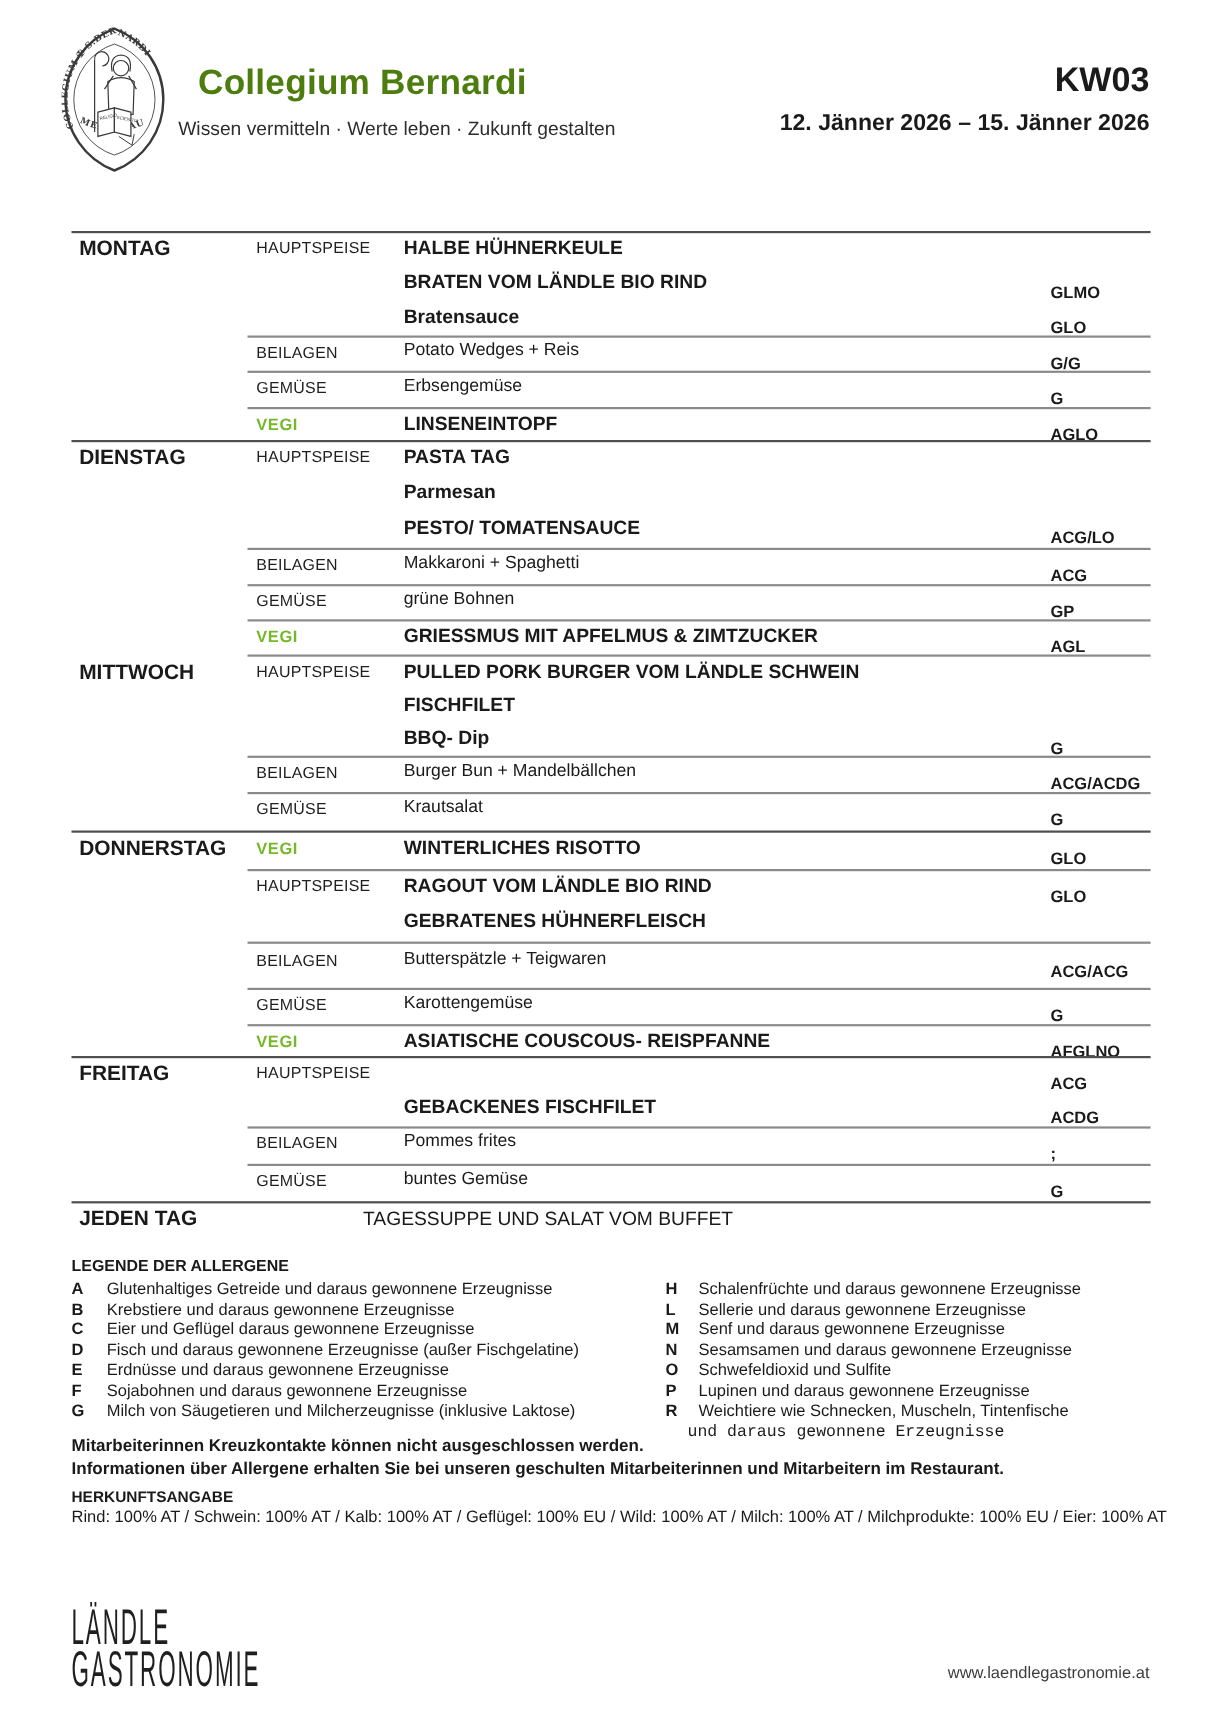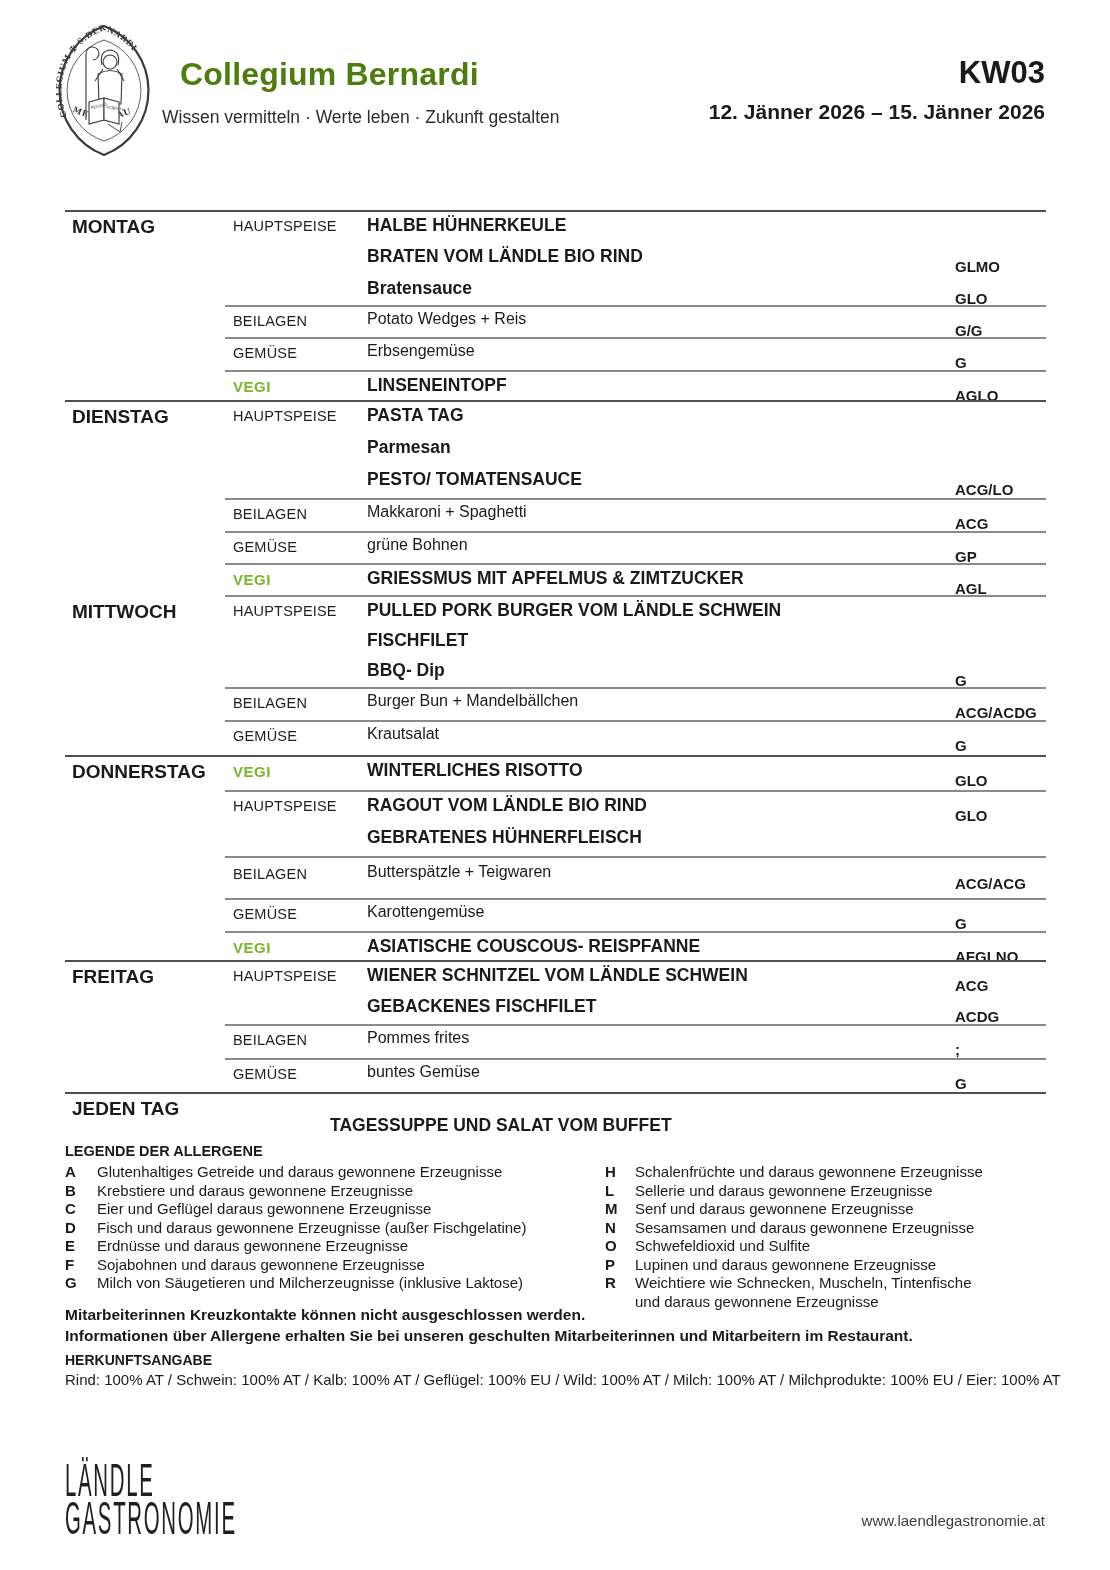--- a/index.html
+++ b/index.html
@@ -19,33 +19,33 @@
   .sep { height:0; }
   .sep.full { border-top:2px solid #4f4f4f; }
   .sep.part { border-top:2px solid #8a8a8a; margin-left:160px; }
   .ln { position:relative; }
   .day  { position:absolute; left:7px;  top:4px; font-size:19px; font-weight:bold; white-space:nowrap; }
   .cat  { position:absolute; left:168px; top:6px; font-size:14.5px; color:#1f1f1f; letter-spacing:0.2px; white-space:nowrap; }
   .cat.vegi { color:#76b82a; font-weight:bold; font-size:15px; letter-spacing:0.5px; }
   .dish { position:absolute; left:302px; top:3px; font-size:17.5px; font-weight:bold; white-space:nowrap; }
   .dish.reg { font-size:16px; font-weight:normal; top:3px; }
   .alg  { position:absolute; left:890px; top:4px; font-size:15px; font-weight:bold; white-space:nowrap;margin-top:11px; }
-  .everyday-dish { position:absolute; left:265px; top:4px; font-size:17.5px; font-weight:bold; white-space:nowrap;margin-top:17px; }
+  .everyday-dish { position:absolute; left:265px; top:4px; font-size:17.5px; font-weight:normal; white-space:nowrap; }
 
   
   .legend-title { position:absolute; left:65px; top:1143px; font-size:14.5px; font-weight:bold; }
   .leg-col { position:absolute; font-size:15px; }
   .leg-col.left  { left:65px;  top:1163px; width:520px; }
   .leg-col.right { left:605px; top:1163px; width:460px; }
   .leg-item { position:relative; height:18.5px; white-space:nowrap; }
   .leg-code { position:absolute; left:0; font-weight:bold; }
   .leg-text { position:absolute; left:32px; }
   .leg-col.right .leg-text { left:30px; }
   .leg-cont { position:relative; height:18.5px; }
-  .leg-cont span { position:absolute; left:30px; white-space:nowrap; }
+  .leg-cont span { position:absolute; left:20px; white-space:nowrap;font-family:Liberation Mono, monospace; }
 
   
   .note1 { position:absolute; left:65px; top:1306px; font-size:15.5px; font-weight:bold; }
   .note2 { position:absolute; left:65px; top:1327px; font-size:15.5px; font-weight:bold; }
   .origin-title { position:absolute; left:65px; top:1352px; font-size:14px; font-weight:bold; }
   .origin-text  { position:absolute; left:65px; top:1371px; font-size:15px; }
 
   
   .footer-logo { position:absolute; left:65px; top:1462px; font-size:24px; line-height:20px; letter-spacing:2px;
                  color:#1f1f1f; transform:scale(0.85,1.9); transform-origin:left top; white-space:nowrap; }
@@ -229,21 +229,20 @@
       <span class="dish">ASIATISCHE COUSCOUS- REISPFANNE</span>
       <span class="alg">AFGLNO</span>
     </div>
   </div>
 
   <div class="db" style="top:960px;height:132px">
     <div class="sep full"></div>
     <div class="ln" style="height:31px">
       <span class="day">FREITAG</span>
       <span class="cat">HAUPTSPEISE</span>
-      <span class="dish">WIENER SCHNITZEL VOM LÄNDLE SCHWEIN</span>
       <span class="alg">ACG</span>
     </div>
     <div class="ln" style="height:31px">
       <span class="dish">GEBACKENES FISCHFILET</span>
       <span class="alg">ACDG</span>
     </div>
     <div class="sep part"></div>
     <div class="ln" style="height:32px">
       <span class="cat">BEILAGEN</span>
       <span class="dish reg">Pommes frites</span>

